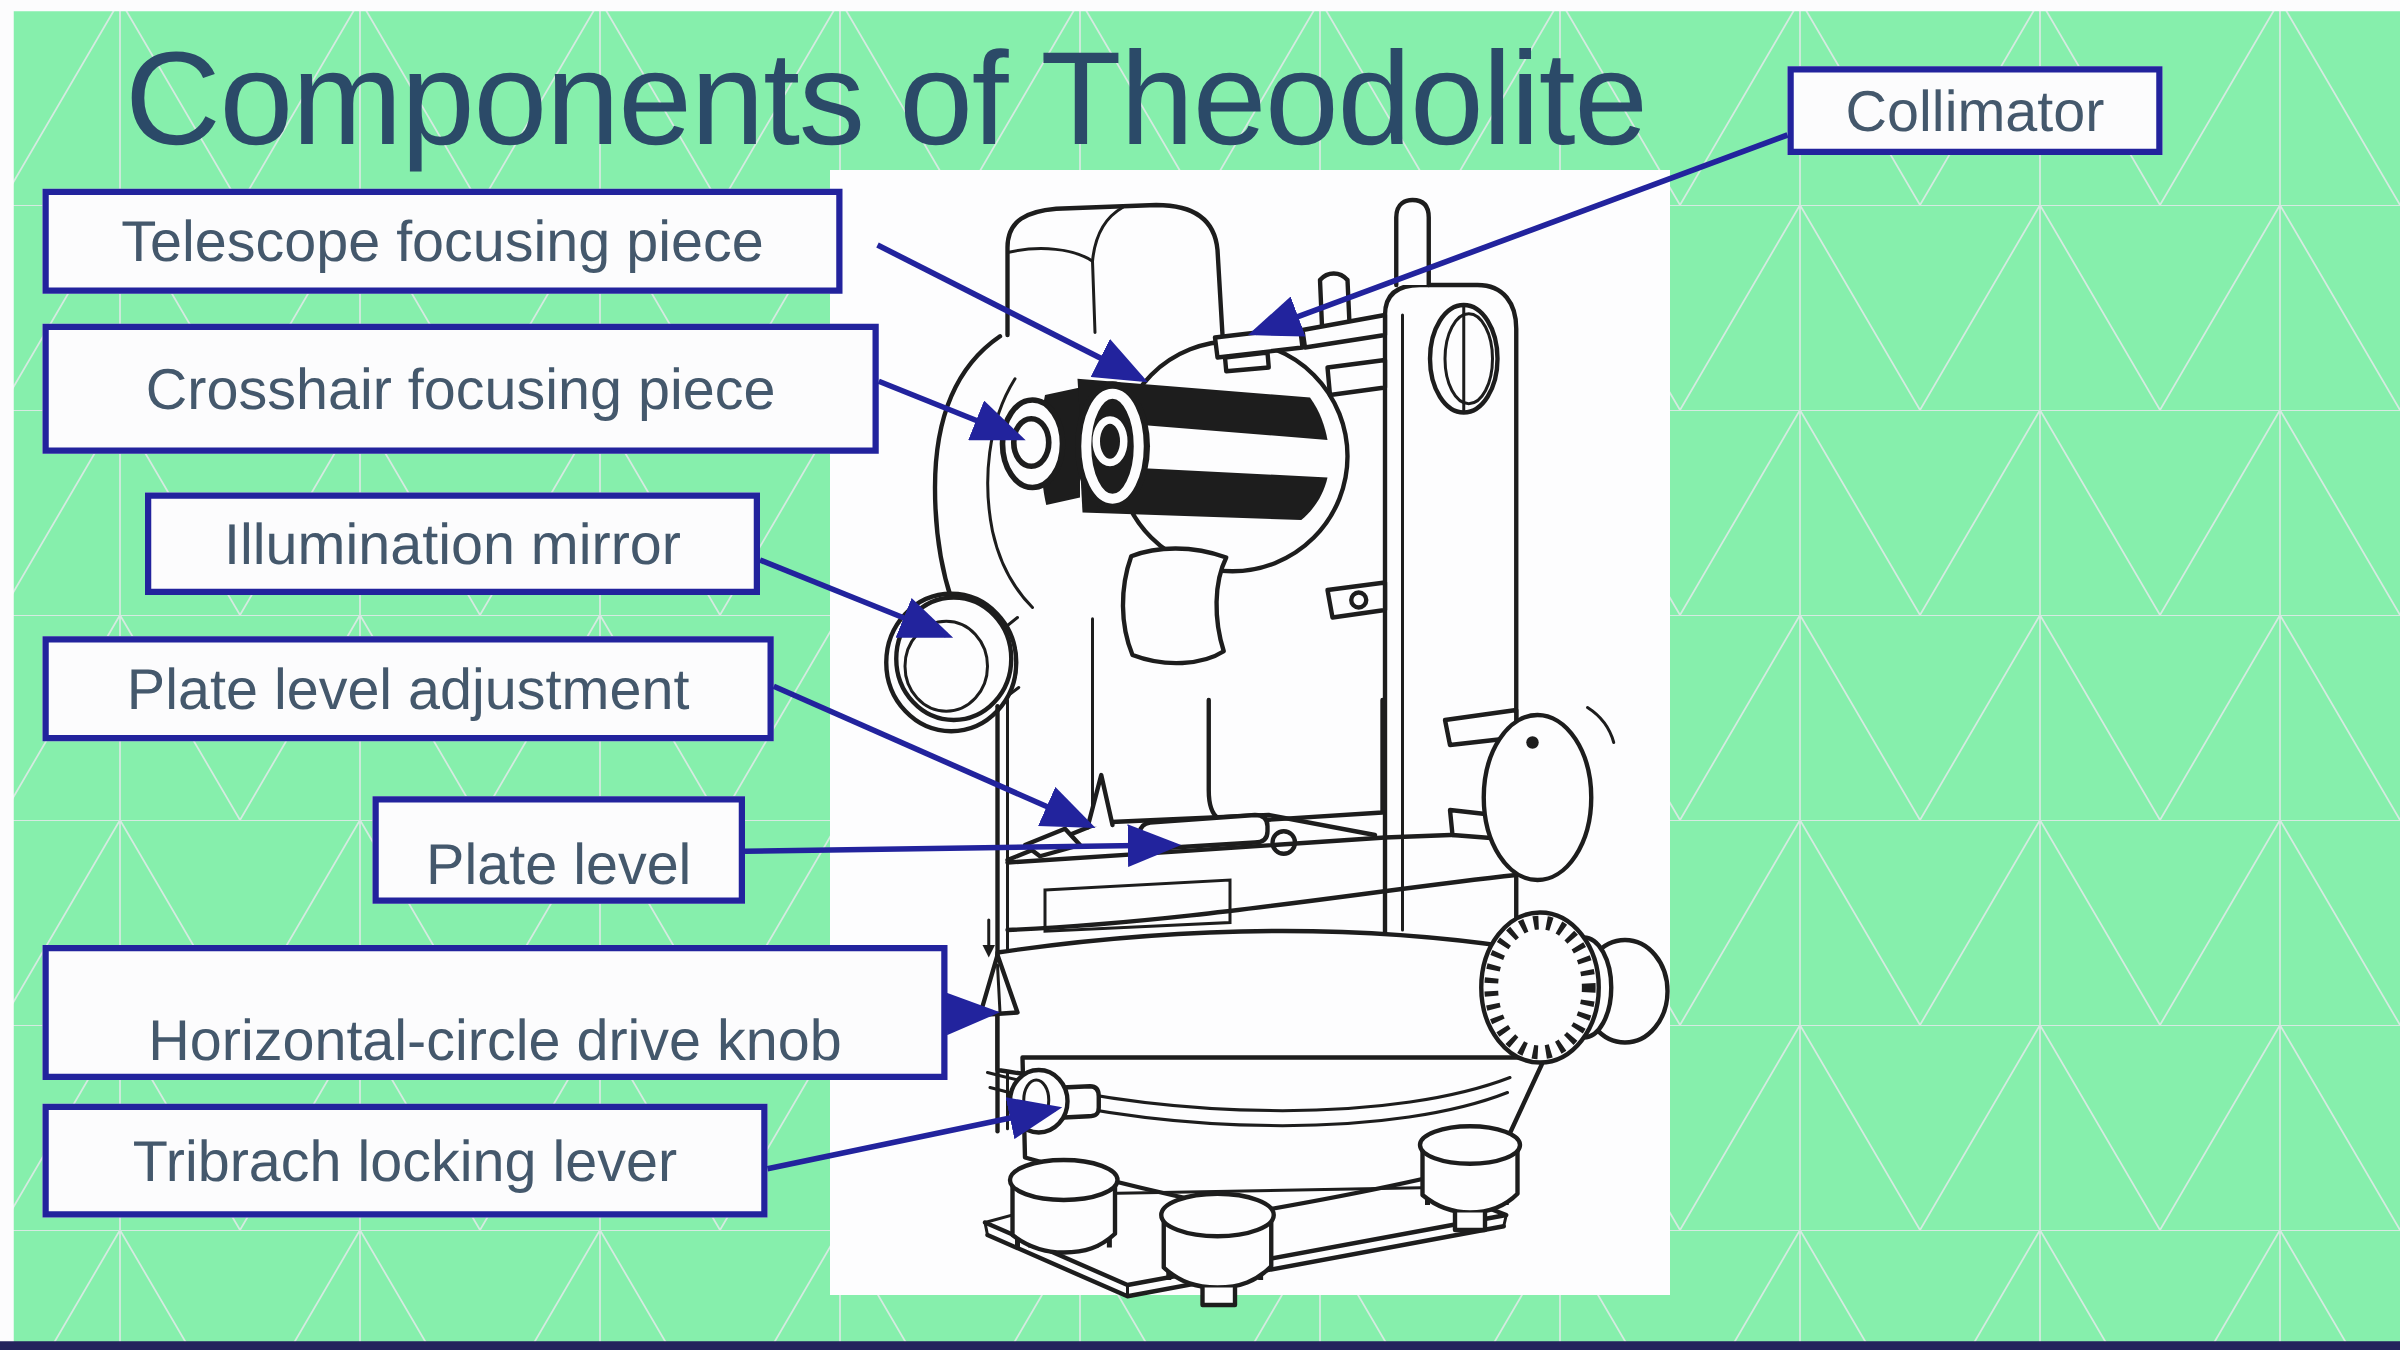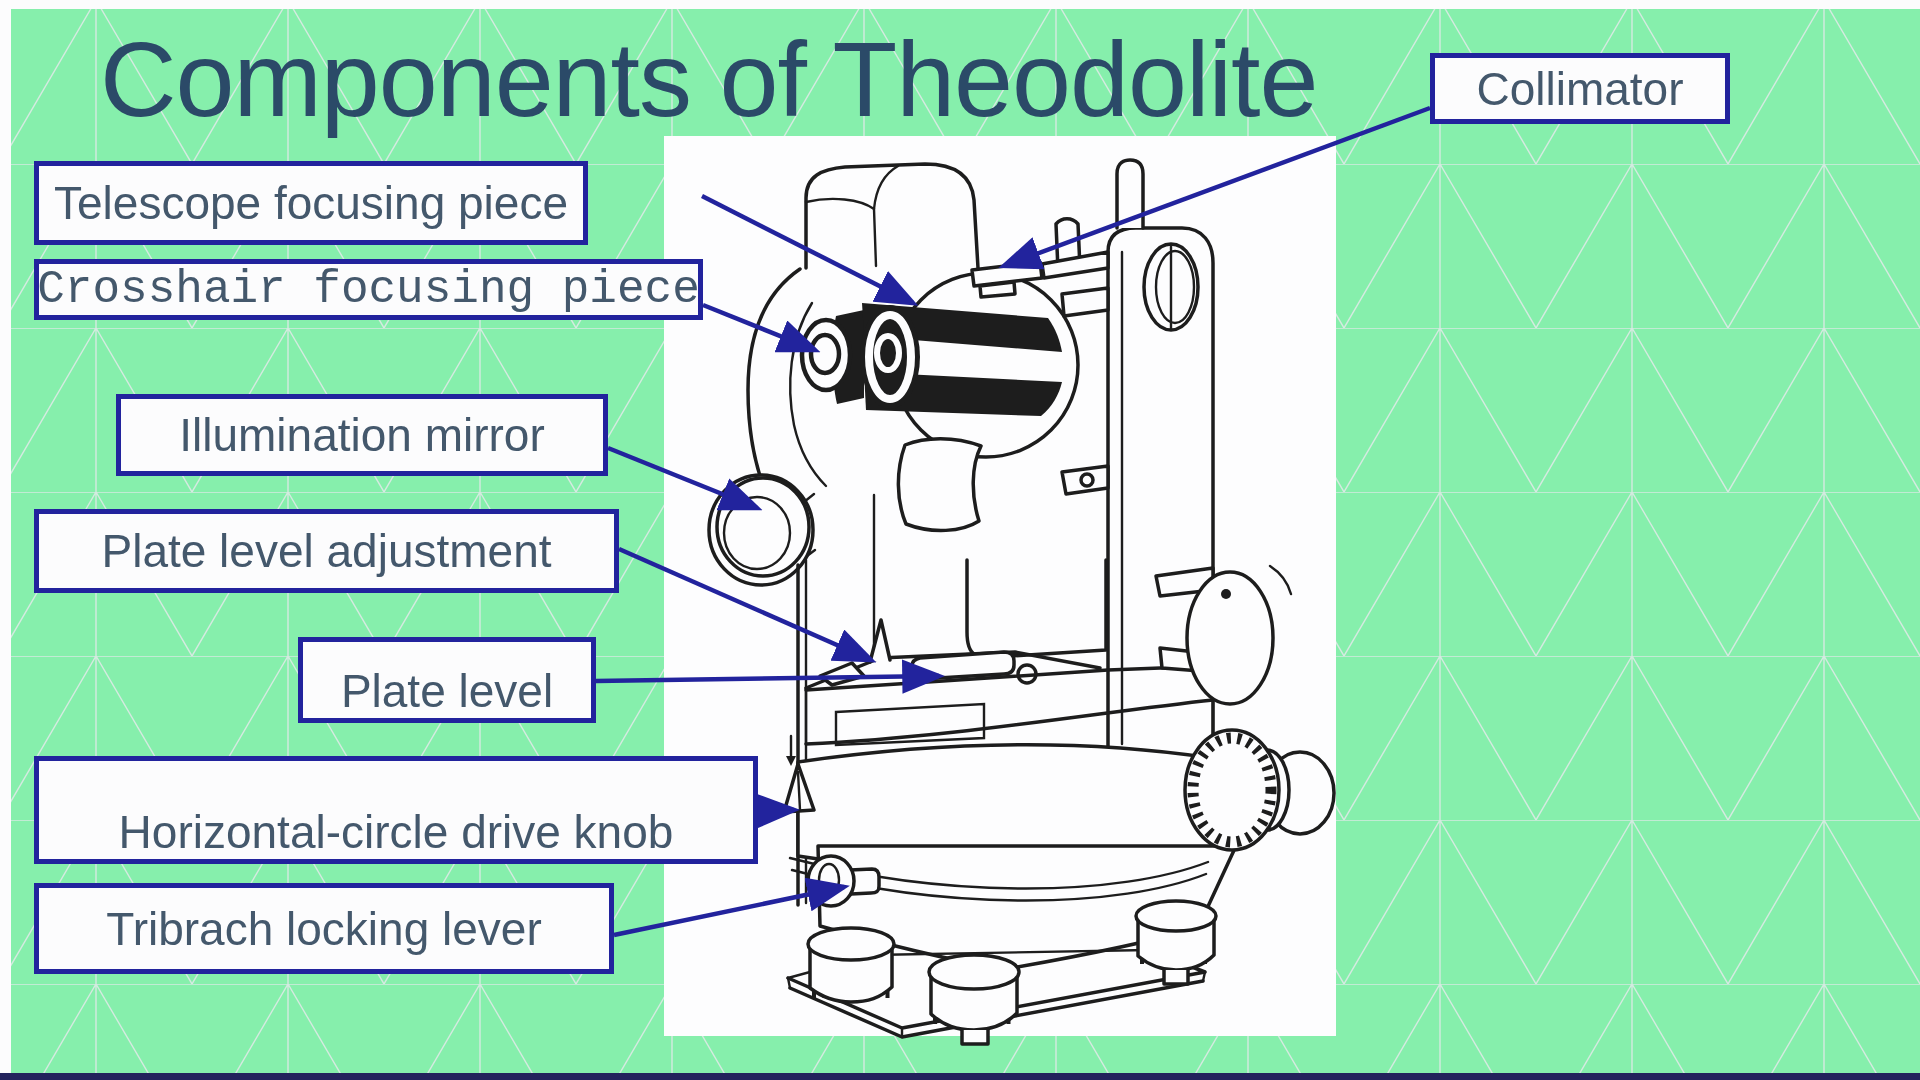--- a/index.html
+++ b/index.html
@@ -19,22 +19,22 @@
     font-size:106px;line-height:1.0;letter-spacing:-1px;
     color:#2b4a68;white-space:nowrap;
   }
   .label-box{
     position:absolute;z-index:4;
     background:#fcfcfd;border:5px solid #22239d;
     display:flex;align-items:center;justify-content:center;
     box-sizing:border-box;
     font-size:46px;color:#44586c;white-space:nowrap;
   }
-  #box-telescope  {left:34px;  top:161px; width:554px; height:84px;}
-  #box-crosshair  {left:34px;  top:259px; width:669px; height:61px;font-family:Liberation Mono, monospace;}
+  #box-telescope  {left:34px;  top:151px; width:640px; height:84px;}
+  #box-crosshair  {left:34px;  top:259px; width:669px; height:104px;}
   #box-mirror     {left:116px; top:394px; width:492px; height:82px;}
   #box-plate-adj  {left:34px;  top:509px; width:585px; height:84px;}
   #box-plate-level{left:298px; top:637px; width:298px; height:86px;align-items:flex-end;}
   #box-drive-knob {left:34px;  top:756px; width:724px; height:108px;align-items:flex-end;}
   #box-tribrach   {left:34px;  top:883px; width:580px; height:91px;}
   #box-collimator {left:1430px;top:53px;  width:300px; height:71px;}
   .overlay{position:absolute;left:0;top:0;z-index:5;pointer-events:none;}
   .ink{stroke:#1d1d1d;stroke-width:3.5;fill:none;stroke-linecap:round;stroke-linejoin:round;}
   .ink-thin{stroke:#1d1d1d;stroke-width:2.4;fill:none;stroke-linecap:round;}
   .fw{fill:#fdfdfe;}

